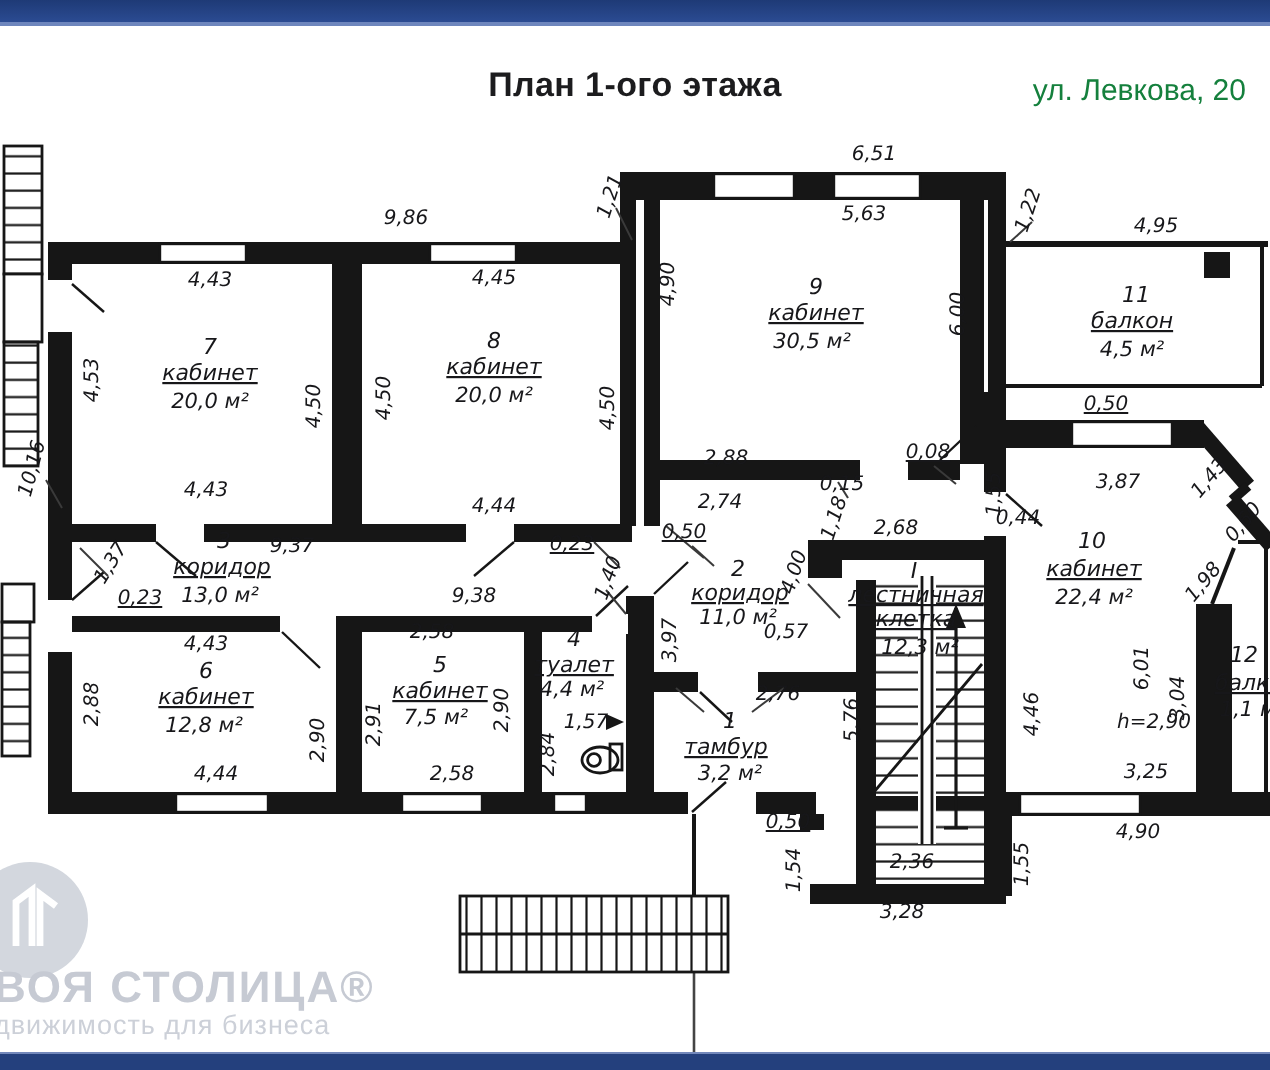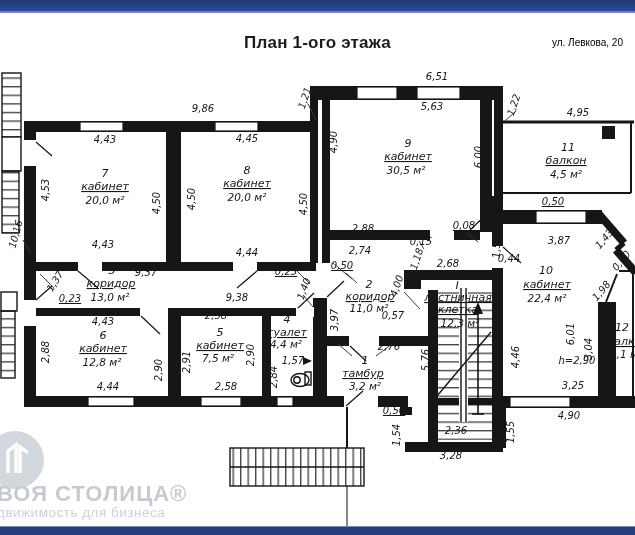--- a/index.html
+++ b/index.html
@@ -4,21 +4,21 @@
 <style>
   html,body{margin:0;padding:0;background:#fff;}
   .page{position:relative;width:635px;height:535px;background:#fff;overflow:hidden;
         font-family:"Liberation Sans", sans-serif;}
   .topbar{position:absolute;left:0;top:0;width:100%;height:11px;
           background:linear-gradient(180deg,#1e3a76,#2b4b92);border-bottom:2px solid #6e86bd;}
   .bottombar{position:absolute;left:0;bottom:0;width:100%;height:8px;
           background:#24407d;border-top:1.5px solid #7388bb;}
   .title{position:absolute;left:0;top:33px;width:100%;text-align:center;
          font-size:17px;font-weight:bold;color:#1c1c1e;letter-spacing:.2px;}
-  .address{position:absolute;right:12px;top:37px;font-size:10px;color:#000000;}
+  .address{position:absolute;right:12px;top:37px;font-size:15px;color:#15803d;}
   .wm-circle{position:absolute;left:-14px;top:431px;width:58px;height:58px;border-radius:50%;
              background:#d3d7de;}
   .wm-title{position:absolute;left:-3px;top:481px;font-size:22px;font-weight:bold;
             color:#c6cad3;letter-spacing:1px;white-space:nowrap;}
   .wm-sub{position:absolute;left:-3px;top:505px;font-size:13.5px;color:#ccd0d8;
           letter-spacing:.5px;white-space:nowrap;}
   svg text{font-family:"DejaVu Sans", sans-serif;font-style:italic;fill:#17171a;text-anchor:middle;}
   .d{font-size:10px;}
   .rn{font-size:11px;}
   .rnm{font-size:11px;text-decoration:underline;}

